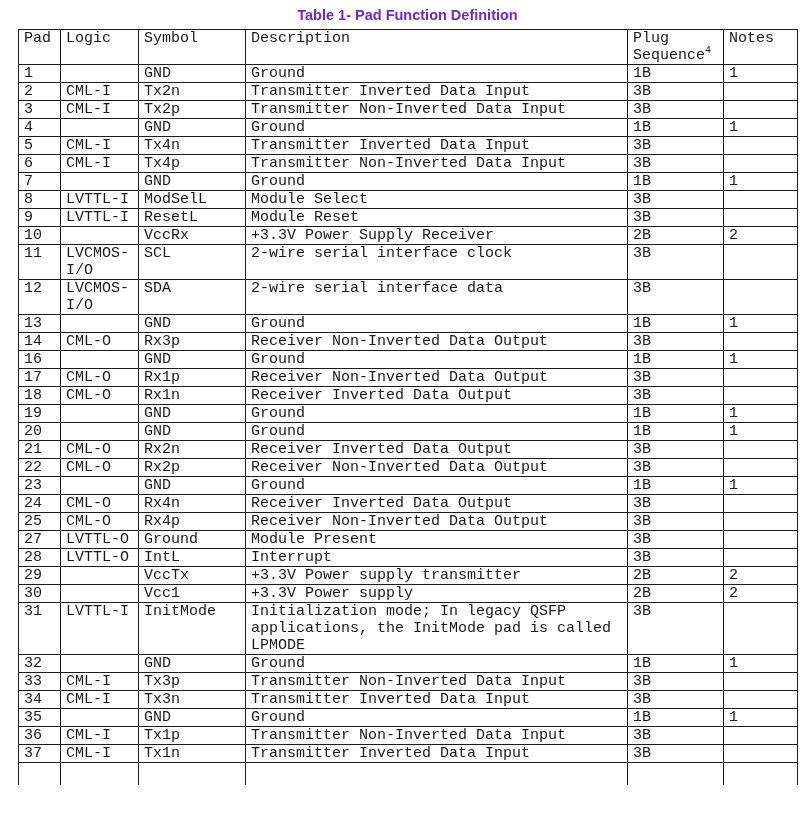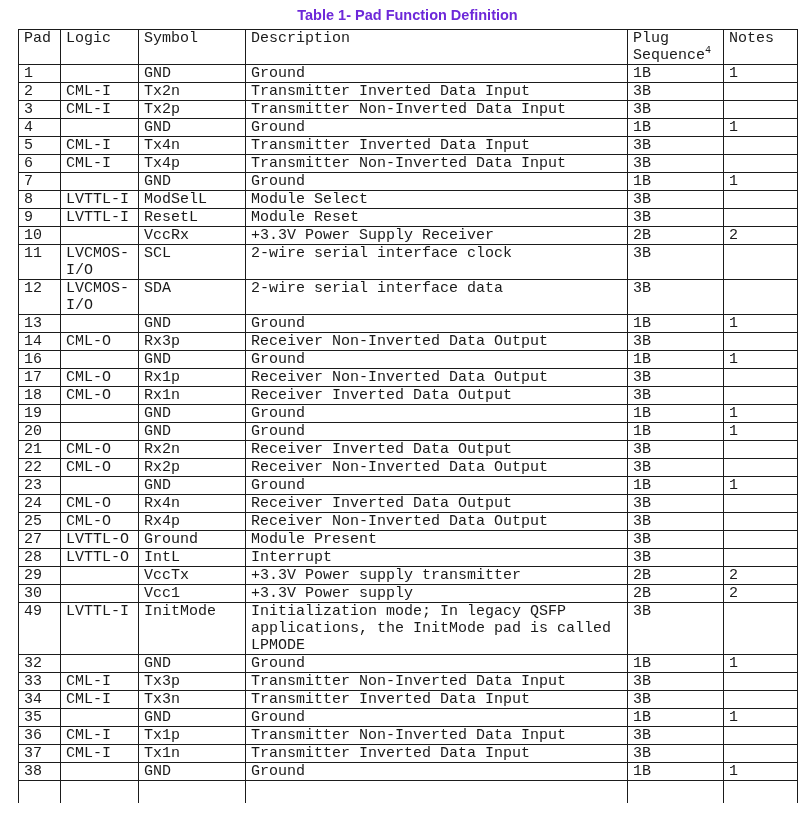--- a/index.html
+++ b/index.html
@@ -305,21 +305,21 @@
         </tr>
         <tr>
           <td>30</td>
           <td></td>
           <td>Vcc1</td>
           <td>+3.3V Power supply</td>
           <td>2B</td>
           <td>2</td>
         </tr>
         <tr>
-          <td>49</td>
+          <td>31</td>
           <td>LVTTL-I</td>
           <td>InitMode</td>
           <td>Initialization mode; In legacy QSFP
 applications, the InitMode pad is called
 LPMODE</td>
           <td>3B</td>
           <td></td>
         </tr>
         <tr>
           <td>32</td>
@@ -362,28 +362,20 @@
           <td></td>
         </tr>
         <tr>
           <td>37</td>
           <td>CML-I</td>
           <td>Tx1n</td>
           <td>Transmitter Inverted Data Input</td>
           <td>3B</td>
           <td></td>
         </tr>
-        <tr>
-          <td>38</td>
-          <td></td>
-          <td>GND</td>
-          <td>Ground</td>
-          <td>1B</td>
-          <td>1</td>
-        </tr>
         <tr class="partial">
           <td></td>
           <td></td>
           <td></td>
           <td></td>
           <td></td>
           <td></td>
         </tr>
       </tbody>
   </table>

